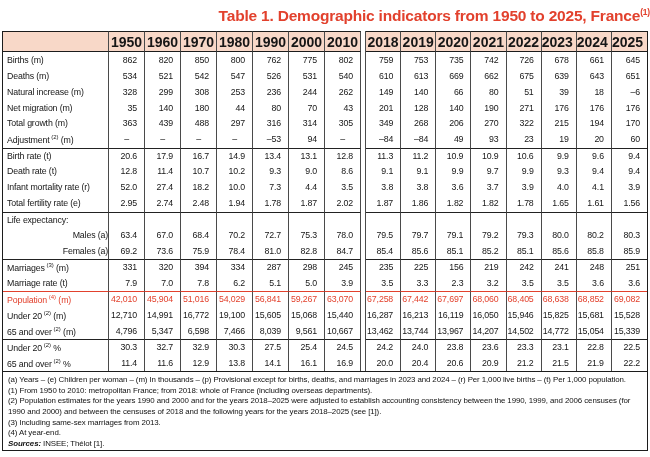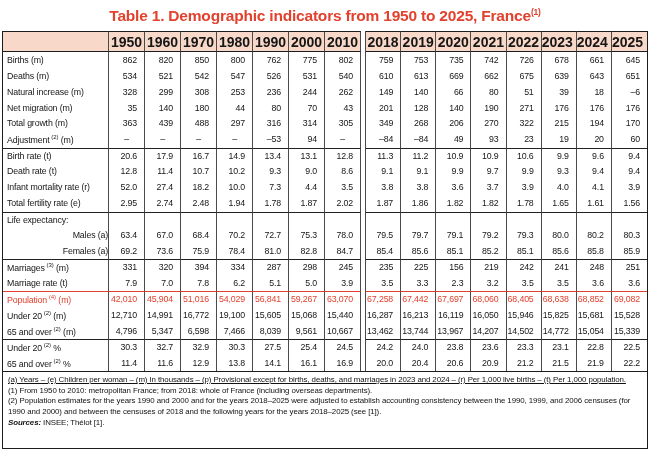--- a/index.html
+++ b/index.html
@@ -3,21 +3,21 @@
 <meta charset="utf-8">
 <style>
   :root { --red:#e2412d; --pink:#f8d8c8; --ink:#161616; --line:#4a4a4a; }
   * { box-sizing:border-box; }
   html,body { margin:0; padding:0; }
   body {
     width:650px; height:457px; overflow:hidden; background:#fff; position:relative;
     font-family:"Liberation Sans", sans-serif; color:var(--ink);
   }
   .title {
-    text-align:center; color:var(--red); font-weight:bold; font-size:15.5px;
+    text-align:right; color:var(--red); font-weight:bold; font-size:15.5px;
     padding:7px 0 6px; letter-spacing:-0.2px;
   }
   .title sup { font-size:8.5px; vertical-align:super; }
   .frame {
     margin:0 2px; border-left:1px solid #1c1c1c; border-right:1px solid #1c1c1c;
     border-bottom:1px solid #1c1c1c; background:#fff;
   }
   table { width:644px; table-layout:fixed; border-collapse:separate; border-spacing:0; }
   col.c-label { width:106px; } col.c-left { width:36px; } col.c-gap { width:5px; }
   thead tr { height:21px; }
@@ -43,21 +43,21 @@
   tr.sep td { border-top:1.5px solid #222; }
   tr.sep td.gap { border-top:none; }
   tr.sep-red td { border-top:1.5px solid var(--red); }
   tr.sep-red td.gap { border-top:none; }
   tr.red-row td { color:var(--red); }
   .footnotes {
     border-top:1px solid #1c1c1c; min-height:77px; padding:3px 5px 0;
     font-size:7.9px; line-height:10.7px; letter-spacing:-0.1px; color:#121212;
   }
   .footnotes .fn { white-space:normal; }
-  .footnotes .fn-nowrap { white-space:nowrap; overflow:hidden;text-decoration:underline; }
+  .footnotes .fn-nowrap { white-space:nowrap; overflow:hidden; }
   .src-label { font-weight:bold; font-style:italic; }
 </style>
 </head>
 <body>
 
 <div class="title"><span>Table 1. Demographic indicators from 1950 to 2025, France</span><sup>(1)</sup></div>
 
 <div class="frame">
   <table>
     <colgroup>
@@ -481,15 +481,17 @@
           <td class="num">21.9</td>
           <td class="num">22.2</td>
         </tr>
       </tbody>
   </table>
 
   <div class="footnotes">
     <div class="fn fn-nowrap">(a) Years – (e) Children per woman – (m) In thousands – (p) Provisional except for births, deaths, and marriages in 2023 and 2024 – (r) Per 1,000 live births – (t) Per 1,000 population.</div>
     <div class="fn">(1) From 1950 to 2010: metropolitan France; from 2018: whole of France (including overseas departments).</div>
     <div class="fn">(2) Population estimates for the years 1990 and 2000 and for the years 2018–2025 were adjusted to establish accounting consistency between the 1990, 1999, and 2006 censuses (for 1990 and 2000) and between the censuses of 2018 and the following years for the years 2018–2025 (see [1]).</div>
+    <div class="fn">(3) Including same-sex marriages from 2013.</div>
+    <div class="fn">(4) At year-end.</div>
     <div class="fn"><span class="src-label">Sources:</span><span> INSEE; Thélot [1].</span></div>
   </div>
 </div>
 
 </body></html>

